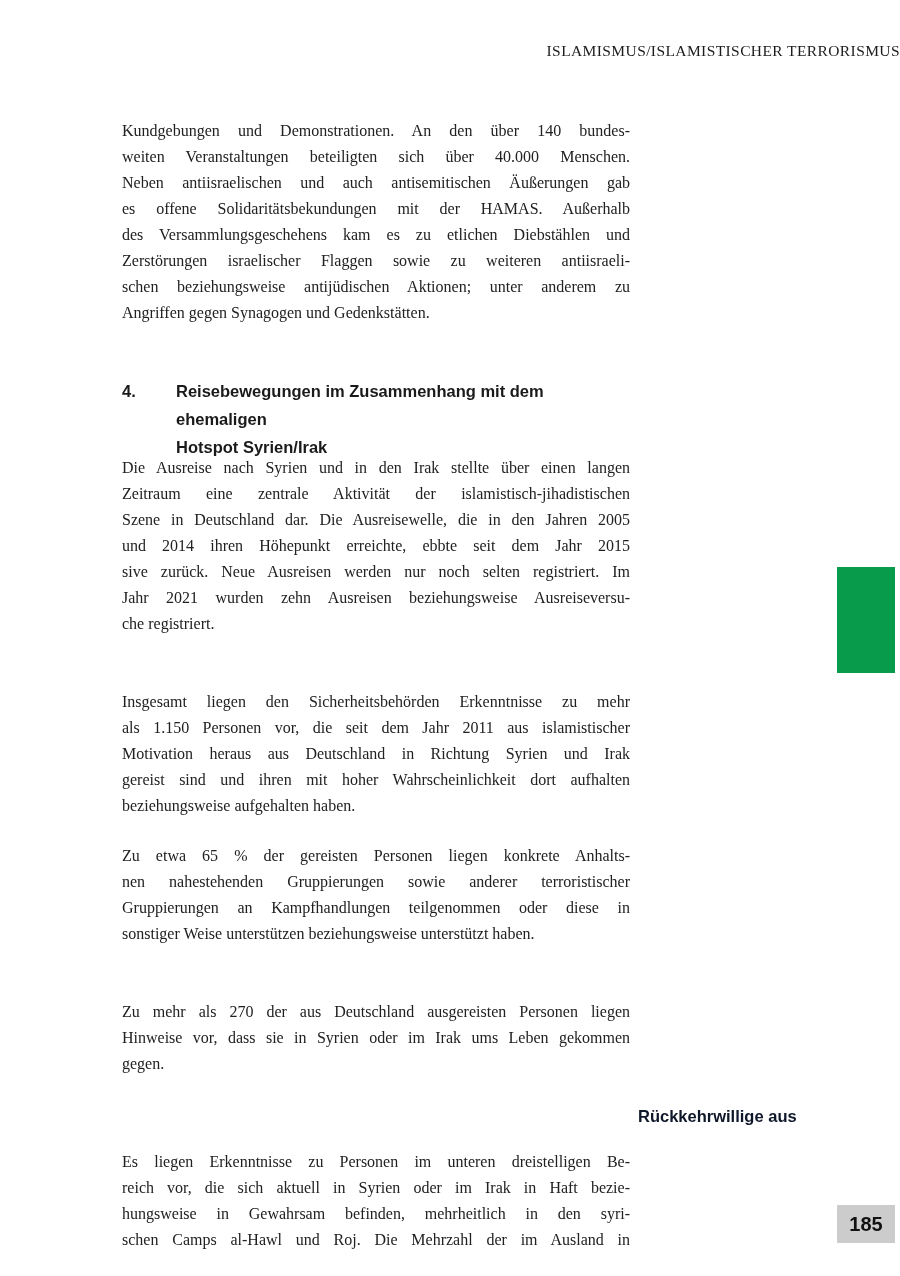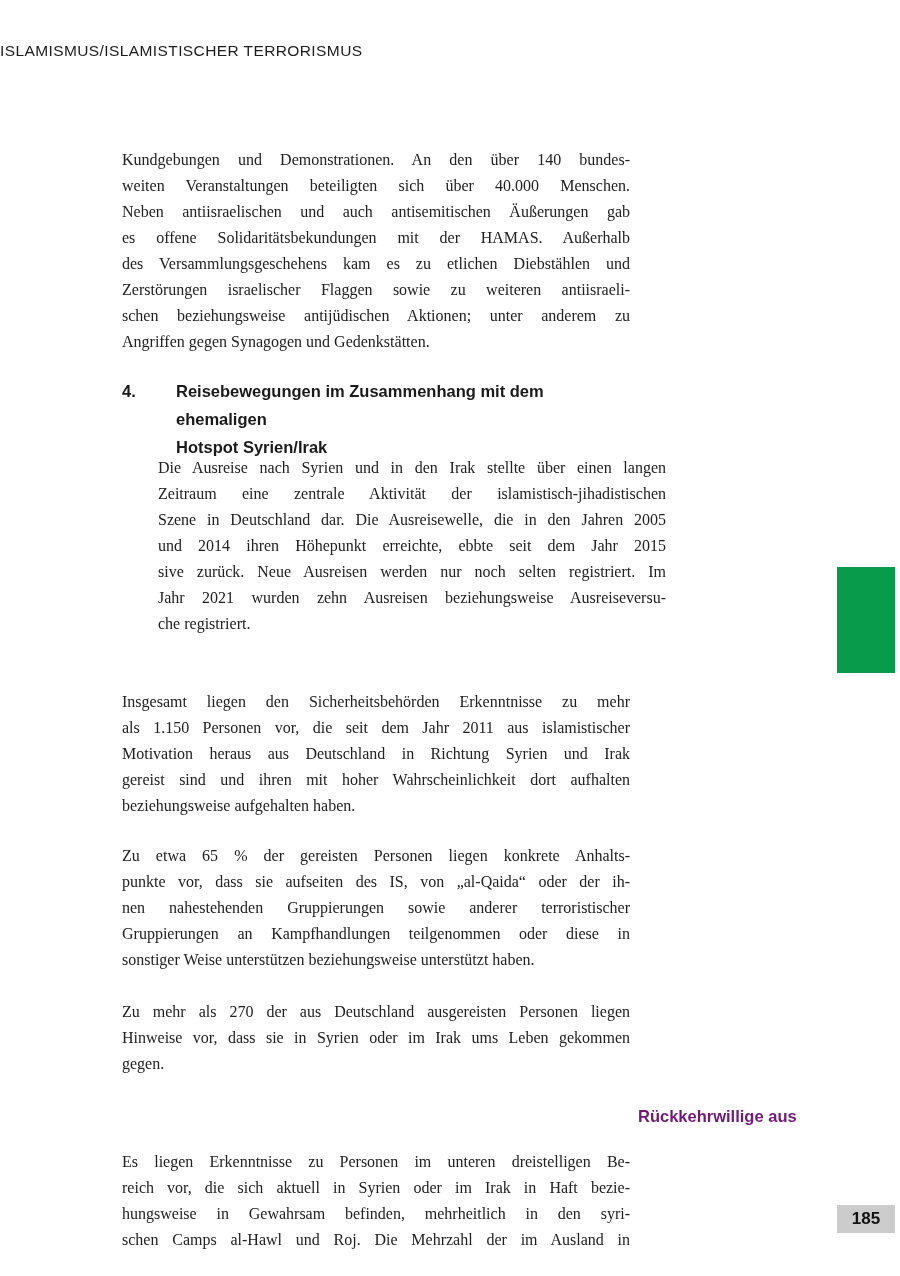--- a/index.html
+++ b/index.html
@@ -11,40 +11,40 @@
     overflow: hidden;
     font-family: "Liberation Serif", serif;
   }
 
   
   .header-title {
     position: absolute;
     top: 41px;
     left: 0;
     width: 900px;
-    text-align: left;
-    font-family: Liberation Sans, sans-serif;
+    text-align: right;
+    font-family: Liberation Serif, serif;
     font-size: 15.5px;
     letter-spacing: 0.4px;
     color: #1c1c1c;
     line-height: 20px;
   }
 
   
   .para {
     position: absolute;
     left: 122px;
     width: 508px;
     font-family: "Liberation Serif", serif;
     font-size: 16px;
     line-height: 26px;
     color: #212121;
   }
-  .p-1 { top: 118px; margin-top: 29px; }
-  .p-2 { top: 455px; margin-left: 36px; }
+  .p-1 { top: 118px; }
+  .p-2 { top: 455px; }
   .p-3 { top: 689px; }
   .p-4 { top: 843px; }
   .p-5 { top: 999px; }
   .p-6 { top: 1149px; }
 
   .bl {                      
     text-align: justify;
     text-align-last: justify;
     height: 26px;
   }
@@ -71,48 +71,48 @@
   
   .margin-note {
     position: absolute;
     left: 638px;
     top: 1103px;
     width: 190px;
     font-family: "Liberation Sans", sans-serif;
     font-weight: bold;
     font-size: 16.5px;
     line-height: 26px;
-    color: #701a75;
+    color: #0f172a;
   }
   .mn-line { display: block; }
 
   
   .accent-bar {
     position: absolute;
     left: 837px;
     top: 567px;
     width: 58px;
     height: 106px;
     background: #089B4C;
   }
 
   
   .page-badge {
     position: absolute;
     left: 837px;
     top: 1205px;
     width: 58px;
-    height: 28px;
+    height: 38px;
     background: #CCCCCC;
     display: flex;
     align-items: center;
     justify-content: center;
     font-family: "Liberation Sans", sans-serif;
     font-weight: bold;
-    font-size: 17px;
+    font-size: 20px;
     color: #111111;
   }
 </style>
 </head>
 <body>
 
 <div class="page">
 
   <div class="header-title">ISLAMISMUS/ISLAMISTISCHER TERRORISMUS</div>
 
@@ -148,21 +148,20 @@
   <div class="para p-3">
     <div class="bl">Insgesamt liegen den Sicherheitsbehörden Erkenntnisse zu mehr</div>
     <div class="bl">als 1.150 Personen vor, die seit dem Jahr 2011 aus islamistischer</div>
     <div class="bl">Motivation heraus aus Deutschland in Richtung Syrien und Irak</div>
     <div class="bl">gereist sind und ihren mit hoher Wahrscheinlichkeit dort aufhalten</div>
     <div class="bl last">beziehungsweise aufgehalten haben.</div>
   </div>
 
   <div class="para p-4">
     <div class="bl">Zu etwa 65 % der gereisten Personen liegen konkrete Anhalts-</div>
-    <div class="bl">punkte vor, dass sie aufseiten des IS, von „al-Qaida“ oder der ih-</div>
     <div class="bl">nen nahestehenden Gruppierungen sowie anderer terroristischer</div>
     <div class="bl">Gruppierungen an Kampfhandlungen teilgenommen oder diese in</div>
     <div class="bl last">sonstiger Weise unterstützen beziehungsweise unterstützt haben.</div>
   </div>
 
   <div class="para p-5">
     <div class="bl">Zu mehr als 270 der aus Deutschland ausgereisten Personen liegen</div>
     <div class="bl">Hinweise vor, dass sie in Syrien oder im Irak ums Leben gekommen</div>
     <div class="bl last">gegen.</div>
   </div>

